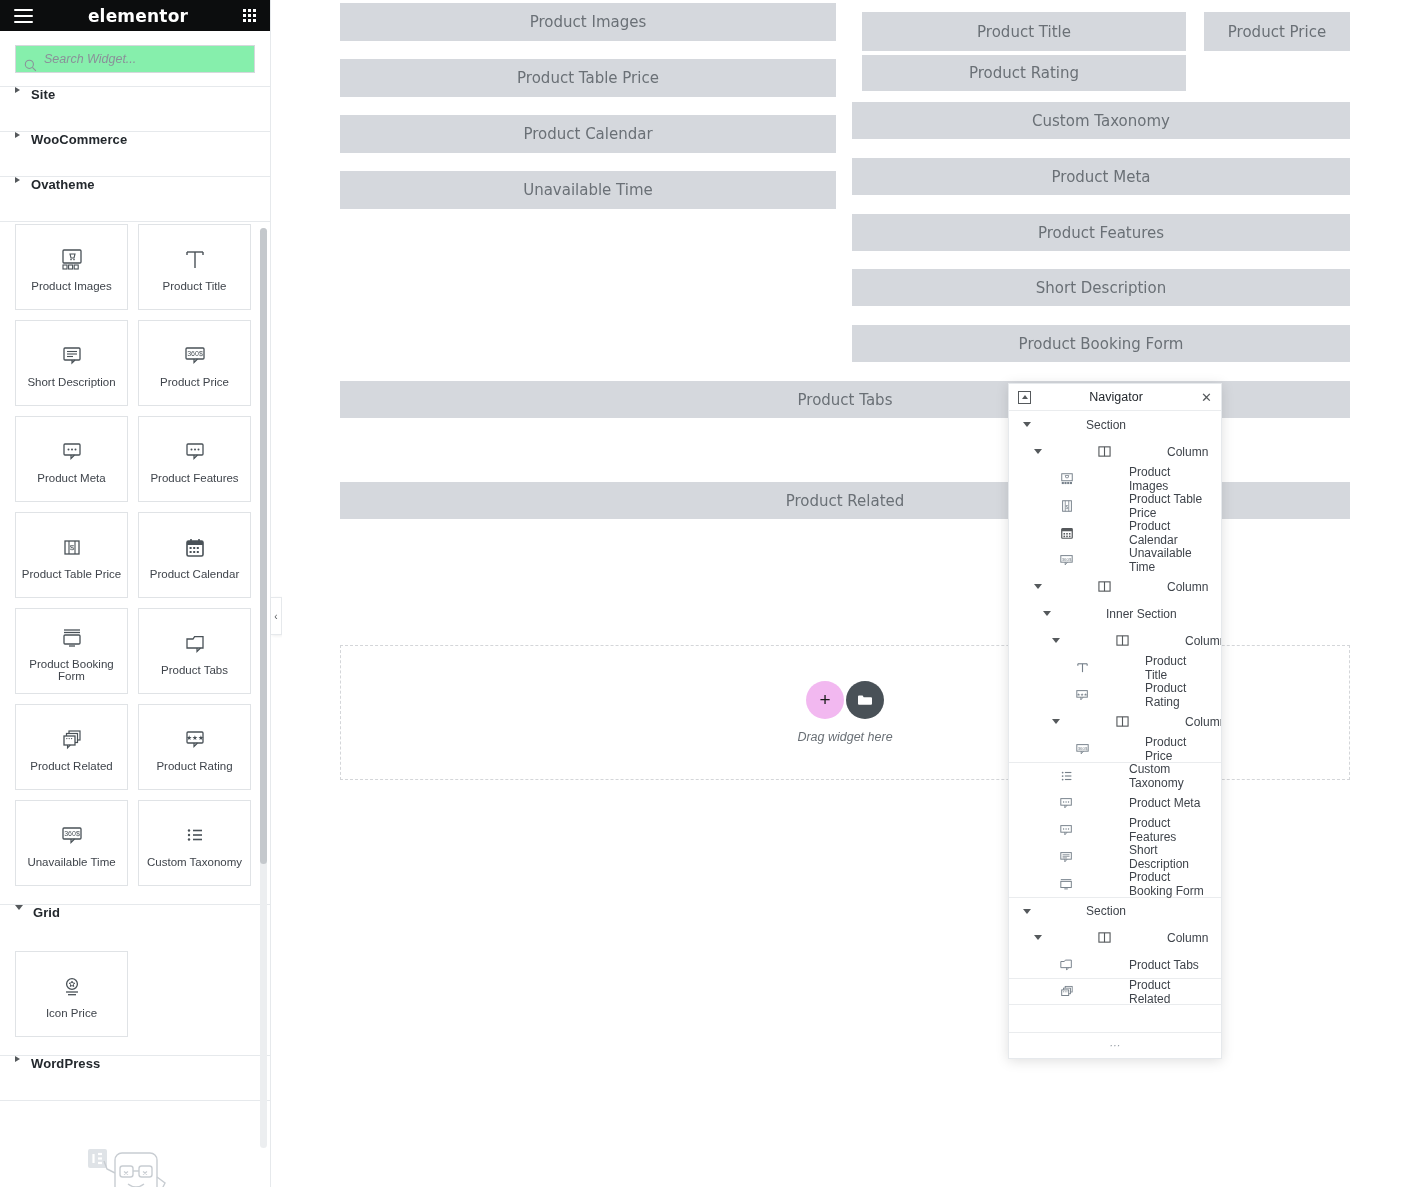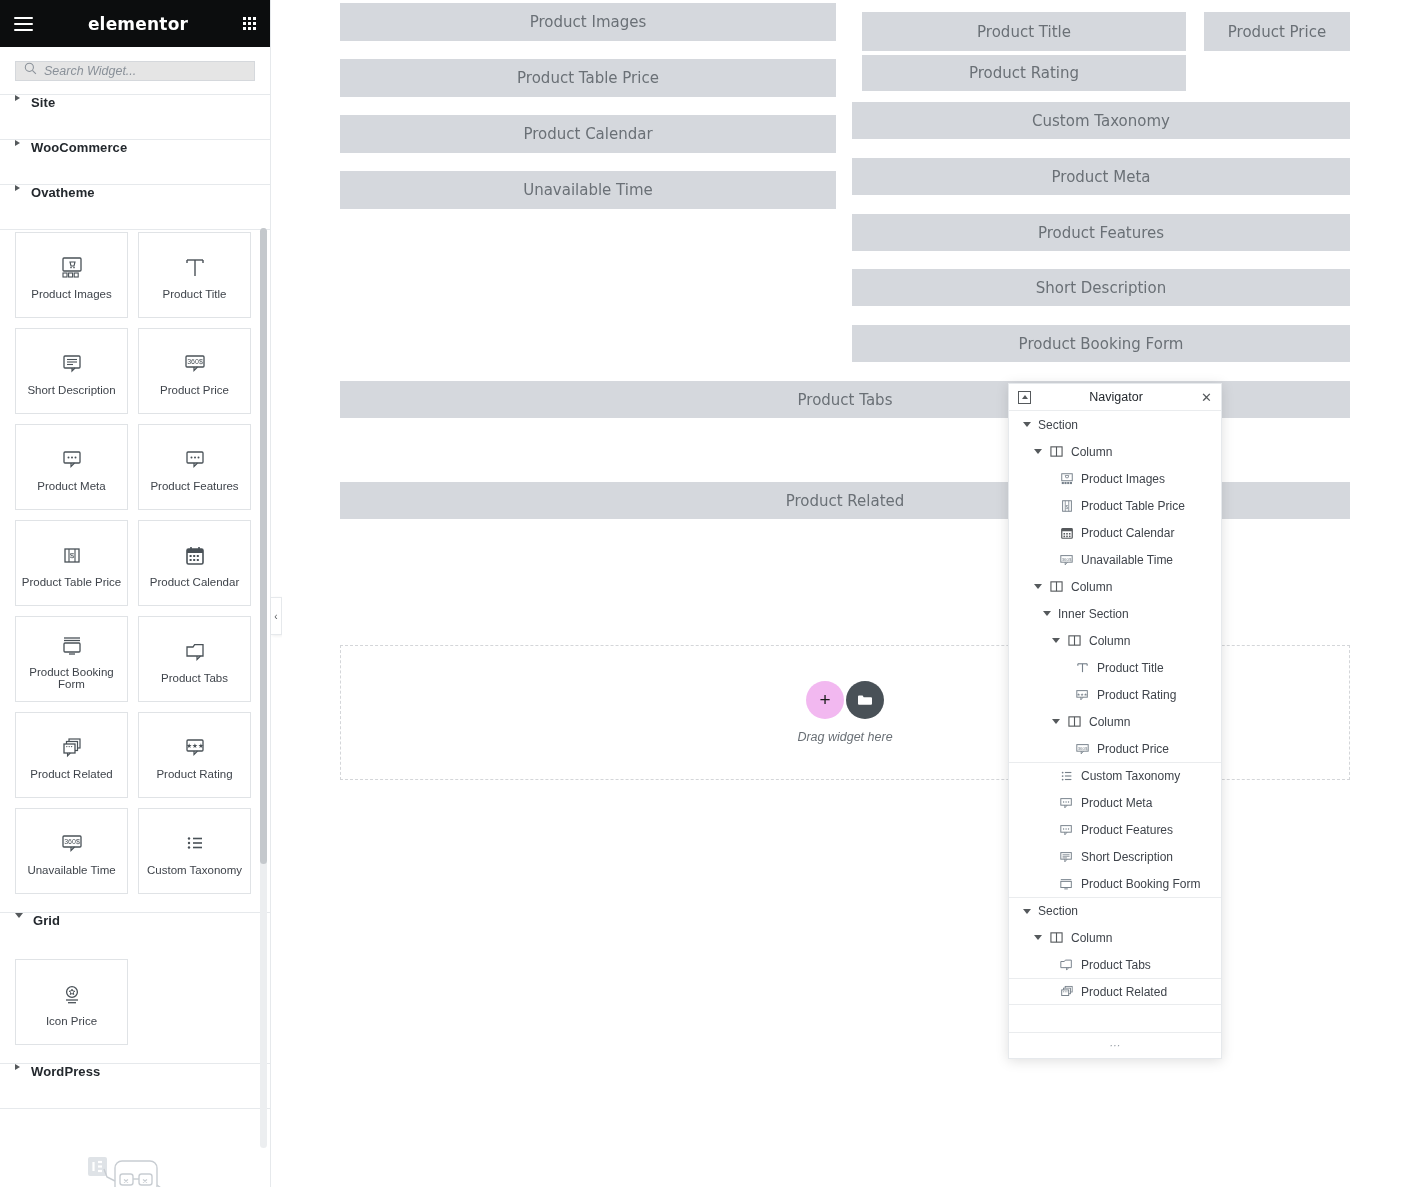--- a/index.html
+++ b/index.html
@@ -13,38 +13,38 @@
 
   
   .sidebar {
     position: absolute; left: 0; top: 0;
     width: 271px; height: 1187px;
     background: #ffffff;
     border-right: 1px solid #e6e9ec;
     overflow: hidden;
   }
   .panel-header {
-    height: 47px; background: #0c0d0e;
+    height: 31px; background: #0c0d0e;
     display: flex; align-items: center; justify-content: space-between;
     padding: 0 14px;
   }
   .hamburger { width: 19px; height: 14px; display: flex; flex-direction: column; justify-content: space-between; cursor: pointer; }
   .hamburger span { display: block; height: 2px; background: #ffffff; border-radius: 1px; }
   .brand {
     color: #ffffff; font-size: 17px; font-weight: bold;
     letter-spacing: 0.2px; font-family: "DejaVu Sans", sans-serif;
   }
   .grid-icon { display: grid; grid-template-columns: repeat(3, 3px); grid-template-rows: repeat(3, 3px); gap: 2px; cursor: pointer; }
   .grid-icon i { display: block; width: 3px; height: 3px; background: #ffffff; }
 
   .search-wrap { padding: 14px 15px 13px 15px; }
   .search-box {
-    position: relative; height: 20px;
-    border: 1px solid #d5d8dc; background: #e5e5e5;
-    display: flex; align-items: flex-start; padding-left: 8px;
+    position: relative; height: 28px;
+    border: 1px solid #d5d8dc; background: #86efac;
+    display: flex; align-items: flex-end; padding-left: 8px;
   }
   .search-ico { width: 13px; height: 13px; flex: 0 0 13px; margin-right: 7px; }
   .search-box input {
     border: 0; outline: none; width: 100%; height: 100%;
     font-size: 12.5px; font-style: italic; color: #6d7882;
     font-family: "Liberation Sans", sans-serif; background: transparent;
   }
   .search-box input::placeholder { color: #8a9199; font-style: italic; }
 
   .accordion-item { border-top: 1px solid #e6e9ec; }
@@ -126,21 +126,21 @@
     padding: 0 9px; border-bottom: 1px solid #eaecee; flex: 0 0 27px;
   }
   .nav-dock { width: 13px; height: 13px; border: 1px solid #55595c; display: flex; align-items: center; justify-content: center; cursor: pointer; }
   .nav-dock i { display: block; width: 0; height: 0; border-left: 3px solid transparent; border-right: 3px solid transparent; border-bottom: 4px solid #55595c; }
   .nav-title { font-size: 12.5px; color: #23282d; font-weight: normal; }
   .nav-close { font-size: 13px; color: #55595c; cursor: pointer; line-height: 1; }
 
   .nav-body { flex: 1 1 auto; overflow: hidden; }
   .nav-row {
     height: 27px; display: flex; align-items: center;
-    font-size: 12px; color: #3f444b; cursor: pointer; padding-right: 14px;
+    font-size: 12px; color: #3f444b; cursor: pointer; padding-right: 14px; gap: 48px;
   }
   .nav-tri { width: 0; height: 0; flex: 0 0 auto; margin-right: 7px;
     border-left: 4.2px solid transparent; border-right: 4.2px solid transparent; border-top: 5px solid #55595c; }
   .nav-ico { flex: 0 0 15px; width: 15px; height: 15px; margin-right: 7px; color: #76808a; display: flex; align-items: center; justify-content: center; }
   .nav-sep { border-top: 1px solid #eaecee; }
   .nav-foot { flex: 0 0 26px; border-top: 1px solid #eaecee; display: flex; align-items: center; justify-content: center; cursor: ns-resize; }
   .nav-foot i { letter-spacing: 2px; color: #9aa1a8; font-size: 11px; line-height: 5px; }
 
   svg { display: block; }
 </style>

